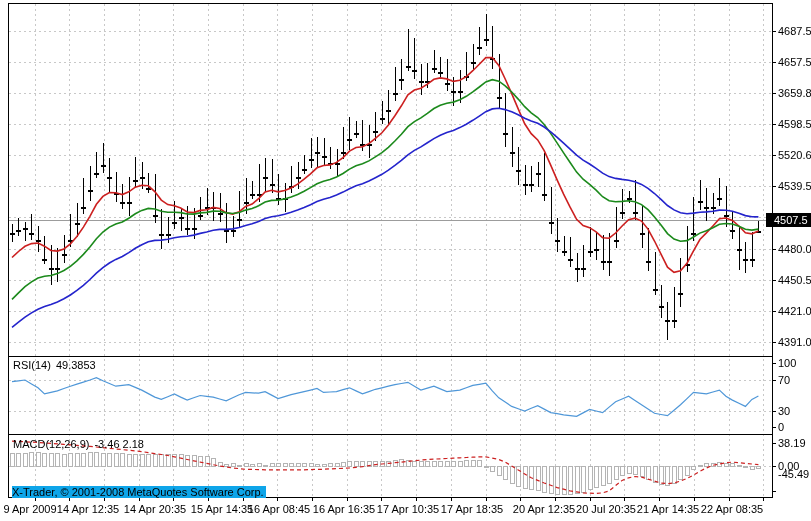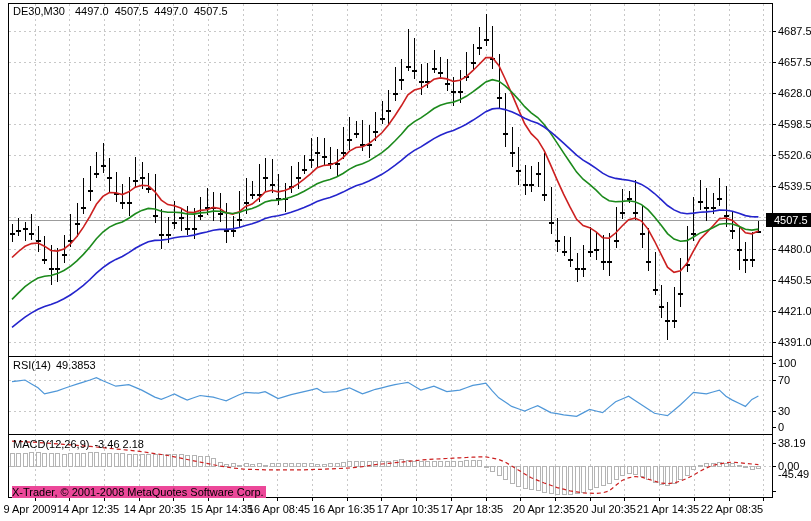--- a/index.html
+++ b/index.html
@@ -8,21 +8,21 @@
     font-family:"Liberation Sans",sans-serif;font-size:11px;color:#000;
   }
   #chart-svg{position:absolute;left:0;top:0;}
   .abs{position:absolute;white-space:nowrap;}
   #ohlc-header{left:13px;top:5px;letter-spacing:0;}
   #ohlc-header span{margin-right:6px;}
   #ohlc-header .sym{margin-right:10px;}
   #rsi-label{left:13px;top:359px;}
   #macd-label{left:13px;top:438px;}
   #rsi-label span,#macd-label span{margin-right:5px;}
-  #copyright{left:12px;top:486px;background:#ec4899;padding:0 2px 0 0;}
+  #copyright{left:12px;top:486px;background:#0ea5e9;padding:0 2px 0 0;}
   .scale-label{position:absolute;left:778px;line-height:12px;}
   .time-label{position:absolute;transform:translateX(-50%);line-height:12px;}
   #time-scale{position:absolute;left:0;top:503px;width:811px;height:16px;}
   #price-box{
     position:absolute;left:766px;width:44px;height:14px;background:#000;color:#fff;
     line-height:14px;padding-left:8px;z-index:5;
   }
 </style>
 </head>
 <body>
@@ -464,38 +464,35 @@
       </g>
       <g>
         <polyline points="12.0,257.5 18.5,251.5 25.0,246.3 31.5,243.6 38.0,243.0 44.5,246.2 50.9,250.5 57.4,251.1 63.9,249.0 70.4,243.9 76.9,236.4 83.4,227.1 89.9,216.3 96.4,204.3 102.9,196.4 109.4,192.6 115.8,192.7 122.3,194.6 128.8,191.8 135.3,187.2 141.8,185.3 148.3,185.8 154.8,191.6 161.3,200.1 167.8,204.6 174.3,205.8 180.7,208.1 187.2,212.0 193.7,212.6 200.2,210.4 206.7,209.7 213.2,207.4 219.7,208.5 226.2,212.8 232.7,214.1 239.2,211.7 245.6,206.5 252.1,204.1 258.6,198.7 265.1,191.9 271.6,190.3 278.1,191.9 284.6,190.6 291.1,188.0 297.6,184.2 304.1,179.2 310.5,173.8 317.0,167.8 323.5,165.5 330.0,164.9 336.5,162.4 343.0,157.6 349.5,151.1 356.0,147.5 362.5,146.8 368.9,143.6 375.4,138.4 381.9,132.8 388.4,124.9 394.9,115.7 401.4,105.8 407.9,94.9 414.4,90.0 420.9,88.2 427.4,84.2 433.9,79.3 440.3,77.9 446.8,78.9 453.3,81.4 459.8,80.2 466.3,76.6 472.8,70.7 479.3,64.3 485.8,57.6 492.3,57.6 498.8,65.4 505.2,79.0 511.7,93.6 518.2,108.9 524.7,123.8 531.2,133.7 537.7,139.9 544.2,150.7 550.7,165.1 557.2,180.1 563.6,194.2 570.1,207.2 576.6,219.3 583.1,225.6 589.6,227.7 596.1,231.9 602.6,237.7 609.1,238.2 615.6,233.0 622.1,226.0 628.6,219.7 635.0,218.1 641.5,221.1 648.0,229.1 654.5,241.0 661.0,254.1 667.5,267.2 674.0,272.3 680.5,270.7 687.0,263.2 693.5,250.8 699.9,239.5 706.4,232.9 712.9,226.0 719.4,218.8 725.9,218.0 732.4,220.4 738.9,226.0 745.4,232.7 751.9,233.8 758.4,231.0" fill="none" stroke="#cc2020" stroke-width="1.6"></polyline>
         <polyline points="12.0,299.4 18.5,292.9 25.0,286.7 31.5,281.8 38.0,278.1 44.5,276.3 50.9,275.5 57.4,273.6 63.9,270.5 70.4,266.3 76.9,260.9 83.4,254.4 89.9,247.0 96.4,238.8 102.9,232.0 109.4,227.1 115.8,224.0 122.3,222.0 128.8,218.2 135.3,213.8 141.8,210.4 148.3,208.4 154.8,209.0 161.3,211.3 167.8,212.3 174.3,212.2 180.7,212.6 187.2,214.0 193.7,214.1 200.2,212.9 206.7,212.4 213.2,211.1 219.7,211.3 226.2,212.9 232.7,213.5 239.2,212.5 245.6,210.1 252.1,208.6 258.6,205.8 265.1,202.0 271.6,200.4 278.1,200.2 284.6,198.9 291.1,196.9 297.6,194.4 304.1,191.2 310.5,187.6 317.0,183.7 323.5,181.2 330.0,179.5 336.5,177.0 343.0,173.5 349.5,169.1 356.0,165.8 362.5,163.8 368.9,160.9 375.4,156.9 381.9,152.7 388.4,147.3 394.9,141.0 401.4,134.2 407.9,126.7 414.4,121.6 420.9,117.9 427.4,113.4 433.9,108.5 440.3,105.2 446.8,103.2 453.3,102.1 459.8,99.7 466.3,96.3 472.8,91.8 479.3,87.0 485.8,81.9 492.3,79.7 498.8,81.2 505.2,85.9 511.7,92.0 518.2,99.1 524.7,106.7 531.2,112.8 537.7,117.5 544.2,124.5 550.7,133.4 557.2,143.1 563.6,152.9 570.1,162.5 576.6,172.1 583.1,179.2 589.6,184.4 596.1,190.2 602.6,196.7 609.1,200.7 615.6,201.7 622.1,201.4 628.6,200.7 635.0,201.7 641.5,204.6 648.0,209.7 654.5,216.9 661.0,225.0 667.5,233.6 674.0,239.0 680.5,241.3 687.0,240.6 693.5,237.0 699.9,233.1 706.4,230.7 712.9,227.8 719.4,224.3 725.9,223.5 732.4,224.0 738.9,226.3 745.4,229.3 751.9,230.1 758.4,229.1" fill="none" stroke="#1c8a1c" stroke-width="1.6"></polyline>
         <polyline points="12.0,327.3 18.5,322.2 25.0,317.2 31.5,312.9 38.0,309.2 44.5,306.6 50.9,304.6 57.4,302.0 63.9,298.8 70.4,295.0 76.9,290.4 83.4,285.3 89.9,279.5 96.4,273.2 102.9,267.7 109.4,263.0 115.8,259.4 122.3,256.5 128.8,252.6 135.3,248.3 141.8,244.7 148.3,241.8 154.8,240.4 161.3,240.1 167.8,239.2 174.3,237.7 180.7,236.7 187.2,236.2 193.7,235.1 200.2,233.4 206.7,232.0 213.2,230.3 219.7,229.4 226.2,229.4 232.7,228.9 239.2,227.5 245.6,225.4 252.1,223.8 258.6,221.4 265.1,218.5 271.6,216.7 278.1,215.8 284.6,214.2 291.1,212.3 297.6,210.1 304.1,207.5 310.5,204.7 317.0,201.6 323.5,199.2 330.0,197.4 336.5,195.0 343.0,192.1 349.5,188.7 356.0,185.8 362.5,183.7 368.9,181.0 375.4,177.7 381.9,174.3 388.4,170.1 394.9,165.4 401.4,160.4 407.9,154.8 414.4,150.4 420.9,146.9 427.4,142.8 433.9,138.6 440.3,135.2 446.8,132.5 453.3,130.4 459.8,127.6 466.3,124.2 472.8,120.3 479.3,116.1 485.8,111.7 492.3,108.9 498.8,108.3 505.2,109.6 511.7,111.8 518.2,114.8 524.7,118.3 531.2,121.1 537.7,123.3 544.2,127.0 550.7,131.9 557.2,137.4 563.6,143.2 570.1,149.2 576.6,155.2 583.1,160.1 589.6,164.0 596.1,168.4 602.6,173.1 609.1,176.6 615.6,178.4 622.1,179.4 628.6,180.2 635.0,181.8 641.5,184.4 648.0,188.4 654.5,193.5 661.0,199.3 667.5,205.5 674.0,209.9 680.5,212.7 687.0,213.8 693.5,213.1 699.9,212.2 706.4,211.9 712.9,211.2 719.4,210.1 725.9,210.3 732.4,211.3 738.9,213.3 745.4,215.6 751.9,216.8 758.4,216.9" fill="none" stroke="#2424cc" stroke-width="1.6"></polyline>
         <polyline points="12.0,381.6 18.5,380.8 25.0,380.0 31.5,383.9 38.0,387.8 44.5,393.9 50.9,392.4 57.4,390.9 63.9,388.5 70.4,386.2 76.9,384.1 83.4,382.1 89.9,380.0 96.4,377.7 102.9,380.8 109.4,383.5 115.8,386.2 122.3,385.4 128.8,384.6 135.3,387.4 141.8,390.1 148.3,393.6 154.8,397.1 161.3,399.4 167.8,396.7 174.3,393.9 180.7,397.1 187.2,400.1 193.7,397.8 200.2,395.5 206.7,396.3 213.2,397.1 219.7,399.0 226.2,400.9 232.7,397.8 239.2,394.7 245.6,392.4 252.1,392.8 258.6,393.2 265.1,391.6 271.6,395.1 278.1,398.6 284.6,396.7 291.1,394.7 297.6,393.2 304.1,391.6 310.5,390.1 317.0,388.5 323.5,392.4 330.0,392.0 336.5,391.6 343.0,389.7 349.5,387.8 356.0,390.9 362.5,393.9 368.9,391.6 375.4,389.3 381.9,387.8 388.4,386.2 394.9,384.6 401.4,383.5 407.9,382.3 414.4,386.2 420.9,390.1 427.4,388.1 433.9,386.2 440.3,388.9 446.8,391.6 453.3,390.9 459.8,390.1 466.3,387.8 472.8,385.4 479.3,384.3 485.8,383.1 492.3,390.9 498.8,397.8 505.2,402.1 511.7,406.4 518.2,408.7 524.7,411.0 531.2,408.3 537.7,405.6 544.2,409.1 550.7,412.6 557.2,413.7 563.6,414.9 570.1,415.6 576.6,416.4 583.1,412.9 589.6,409.4 596.1,411.0 602.6,412.6 609.1,407.1 615.6,401.7 622.1,399.0 628.6,396.3 635.0,400.5 641.5,404.8 648.0,409.1 654.5,413.3 661.0,414.5 667.5,415.6 674.0,410.2 680.5,404.8 687.0,398.6 693.5,392.4 699.9,393.2 706.4,393.9 712.9,392.0 719.4,390.1 725.9,396.3 732.4,400.1 738.9,403.3 745.4,406.4 751.9,399.4 758.4,396.0" fill="none" stroke="#4f97d8" stroke-width="1.2"></polyline>
         <polyline points="12.0,441.1 18.5,441.5 25.0,441.8 31.5,442.1 38.0,442.4 44.5,442.9 50.9,443.4 57.4,443.9 63.9,444.4 70.4,444.9 76.9,445.4 83.4,445.9 89.9,446.4 96.4,447.0 102.9,447.7 109.4,448.3 115.8,449.0 122.3,449.6 128.8,450.3 135.3,450.9 141.8,451.6 148.3,452.6 154.8,453.6 161.3,454.5 167.8,455.5 174.3,456.8 180.7,458.1 187.2,459.5 193.7,460.8 200.2,462.1 206.7,463.4 213.2,464.7 219.7,466.0 226.2,467.0 232.7,468.0 239.2,468.6 245.6,469.3 252.1,469.4 258.6,469.6 265.1,469.8 271.6,469.9 278.1,469.9 284.6,469.9 291.1,469.9 297.6,469.9 304.1,469.8 310.5,469.6 317.0,469.4 323.5,469.3 330.0,468.9 336.5,468.6 343.0,468.3 349.5,468.0 356.0,467.3 362.5,466.7 368.9,465.7 375.4,464.7 381.9,464.0 388.4,463.4 394.9,462.7 401.4,462.1 407.9,461.4 414.4,460.8 420.9,460.1 427.4,459.5 433.9,459.1 440.3,458.8 446.8,458.5 453.3,458.1 459.8,457.8 466.3,457.5 472.8,457.2 479.3,456.8 485.8,456.8 492.3,458.1 498.8,459.5 505.2,462.1 511.7,466.0 518.2,469.9 524.7,473.9 531.2,477.8 537.7,480.4 544.2,483.0 550.7,485.3 557.2,487.6 563.6,489.2 570.1,490.9 576.6,491.9 583.1,492.8 589.6,493.2 596.1,493.5 602.6,492.8 609.1,490.9 615.6,485.6 622.1,480.4 628.6,477.8 635.0,476.5 641.5,477.1 648.0,479.1 654.5,481.1 661.0,483.0 667.5,483.7 674.0,483.0 680.5,481.1 687.0,478.4 693.5,475.2 699.9,471.2 706.4,468.0 712.9,465.3 719.4,464.0 725.9,462.7 732.4,462.1 738.9,462.7 745.4,463.4 751.9,464.0 758.4,464.6" fill="none" stroke="#cc2020" stroke-width="1.2" stroke-dasharray="4 3"></polyline>
       </g>
     </svg>
 
-  <div id="ohlc-header" class="abs">
-    <span class="sym">DE30,M30</span><span>4497.0</span><span>4507.5</span><span>4497.0</span><span>4507.5</span>
-  </div>
 
   <div id="rsi-label" class="abs">
     <span>RSI(14)</span><span>49.3853</span>
   </div>
 
   <div id="macd-label" class="abs">
     <span>MACD(12,26,9)</span><span>-3.46 2.18</span>
   </div>
 
   <div id="copyright" class="abs">X-Trader, © 2001-2008 MetaQuotes Software Corp.</div>
 
   <div id="price-labels">
       <div class="scale-label" style="top: 25px;">4687.5</div>
       <div class="scale-label" style="top: 56px;">4657.5</div>
-      <div class="scale-label" style="top: 87px;">4628.0</div>
+      <div class="scale-label" style="top: 87px;">3659.8</div>
       <div class="scale-label" style="top: 118px;">4598.5</div>
       <div class="scale-label" style="top: 149px;">5520.6</div>
       <div class="scale-label" style="top: 180px;">4539.5</div>
       <div class="scale-label" style="top: 243px;">4480.0</div>
       <div class="scale-label" style="top: 274px;">4450.5</div>
       <div class="scale-label" style="top: 305px;">4421.0</div>
       <div class="scale-label" style="top: 336px;">4391.0</div>
     </div>
   <div id="rsi-labels">
       <div class="scale-label" style="top: 357px;">100</div>

